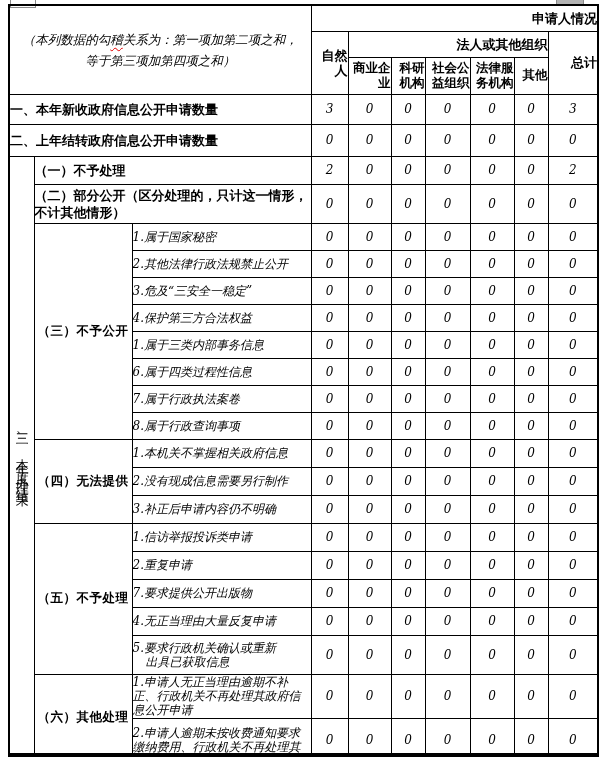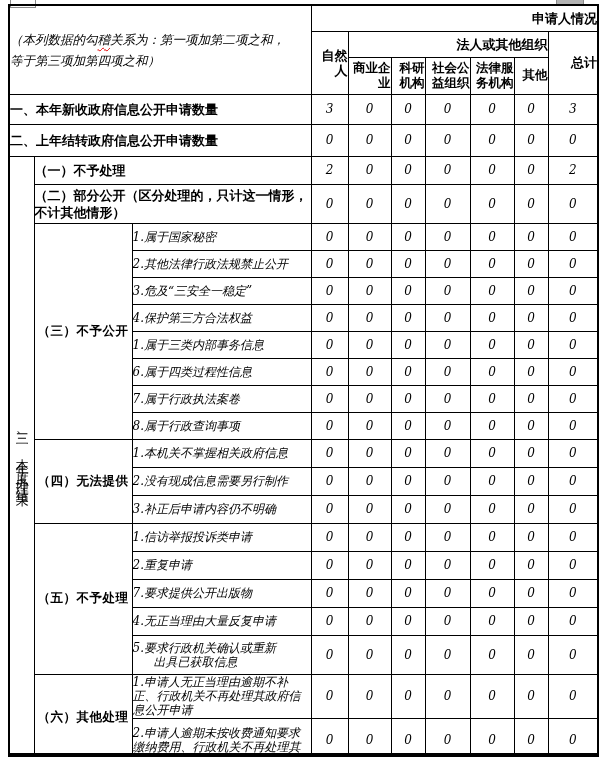--- a/index.html
+++ b/index.html
@@ -26,21 +26,21 @@
     vertical-align:middle;
   }
   
   td.hdr{
     font-weight:bold;font-size:13px;text-align:right;line-height:15px;
     font-family:"Liberation Sans",sans-serif;
   }
   td.hdr.small{font-size:12.5px;}
   
   td.note-cell{
-    text-align:left;font-family:"DejaVu Serif",serif;font-style:italic;
+    text-align:center;font-family:"DejaVu Serif",serif;font-style:italic;
     font-size:12.5px;line-height:21px;
   }
   .squig{
     text-decoration:underline;
     text-decoration-style:wavy;
     text-decoration-color:#e20000;
     text-decoration-thickness:1px;
     text-underline-offset:3px;
   }
   
@@ -52,21 +52,21 @@
   td.grp{
     font-size:12.5px;text-align:center;font-weight:bold;letter-spacing:0.5px;
     font-family:"Liberation Sans",sans-serif;
     margin-left:46px;
   }
   
   td.sub{
     font-family:"DejaVu Serif",serif;font-style:italic;
     font-size:12px;line-height:14px;padding:1px 1px 1px 3px;
   }
-  .indent1{margin-left:21px;font-style:italic;}
+  .indent1{margin-left:13px;font-style:italic;}
   
   td.v{
     font-family:"DejaVu Serif",serif;font-style:italic;
     font-size:12px;text-align:center;
   }
   
   td.vertcell{text-align:center;vertical-align:middle;}
   .vert-text{
     writing-mode:vertical-rl;text-orientation:upright;
     font-size:13px;letter-spacing:6px;line-height:20px;

